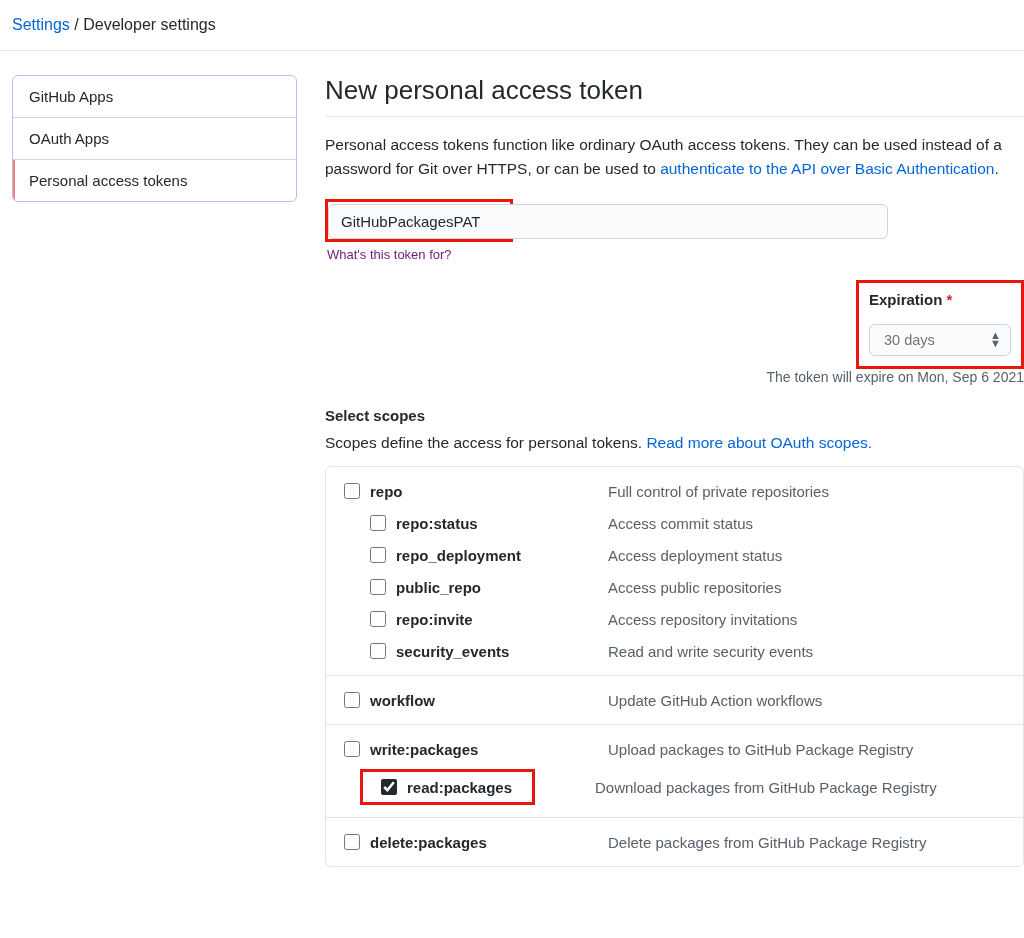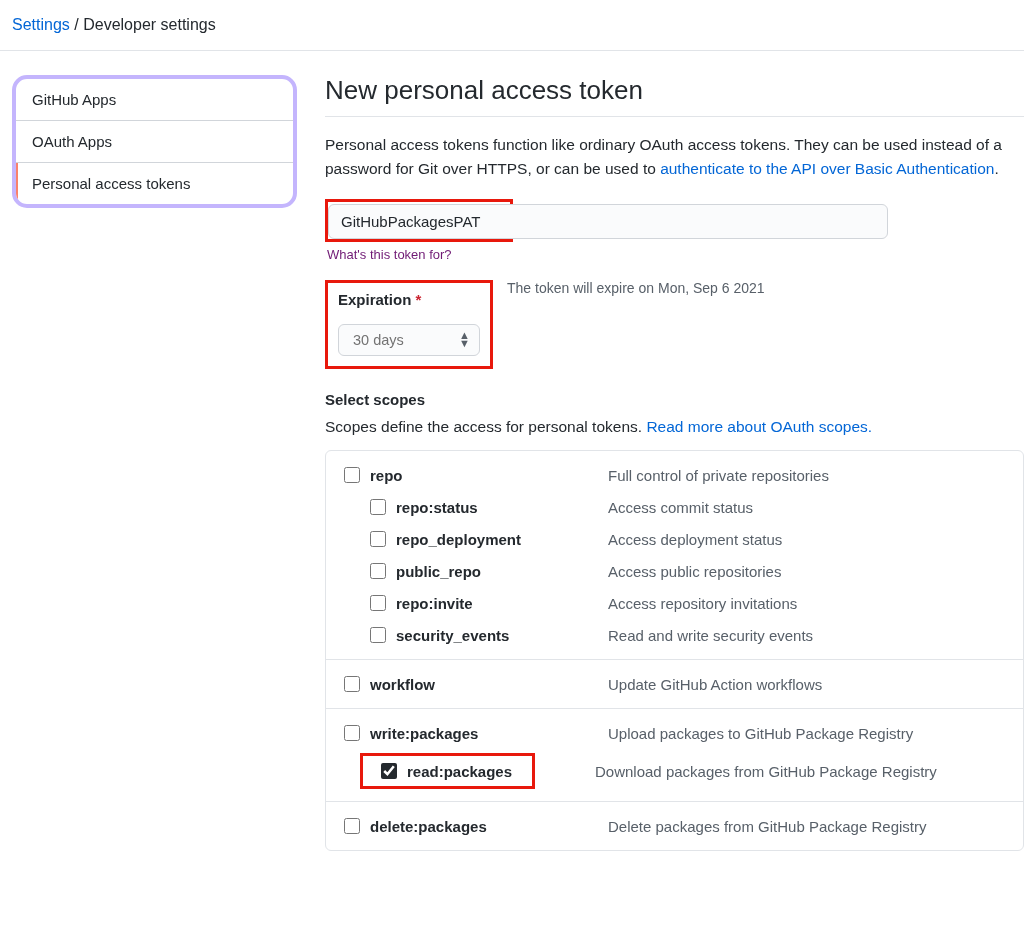--- a/index.html
+++ b/index.html
@@ -23,22 +23,22 @@
   .breadcrumb .current { color: #24292e; }
   .container {
     display: flex;
     padding: 24px 0 0 12px;
   }
   .sidebar {
     width: 285px;
     flex-shrink: 0;
   }
   .menu {
-    border: 4px solid #c4b5fd;
-    border-radius: 15px;
+    border: 1px solid #c4b5fd;
+    border-radius: 6px;
     overflow: hidden;
   }
   .menu-item {
     display: block;
     padding: 12px 16px;
     border-bottom: 1px solid #d1d5da;
     color: #24292e;
     font-size: 15px;
   }
   .menu-item:last-child { border-bottom: none; }
@@ -127,21 +127,21 @@
   .select-caret {
     position: absolute;
     right: 10px;
     top: 50%;
     transform: translateY(-50%);
     pointer-events: none;
     font-size: 11px;
     color: #586069;
     line-height: 0.7;
   }
-  .exp-row { display: flex; align-items: flex-start; }
+  .exp-row { display: flex; align-items: flex-end; flex-direction: column; }
   .exp-hint {
     font-size: 14px;
     color: #586069;
     margin-left: 14px;
   }
   .scopes-hdr {
     font-weight: 600;
     font-size: 15px;
     margin-top: 22px;
   }

